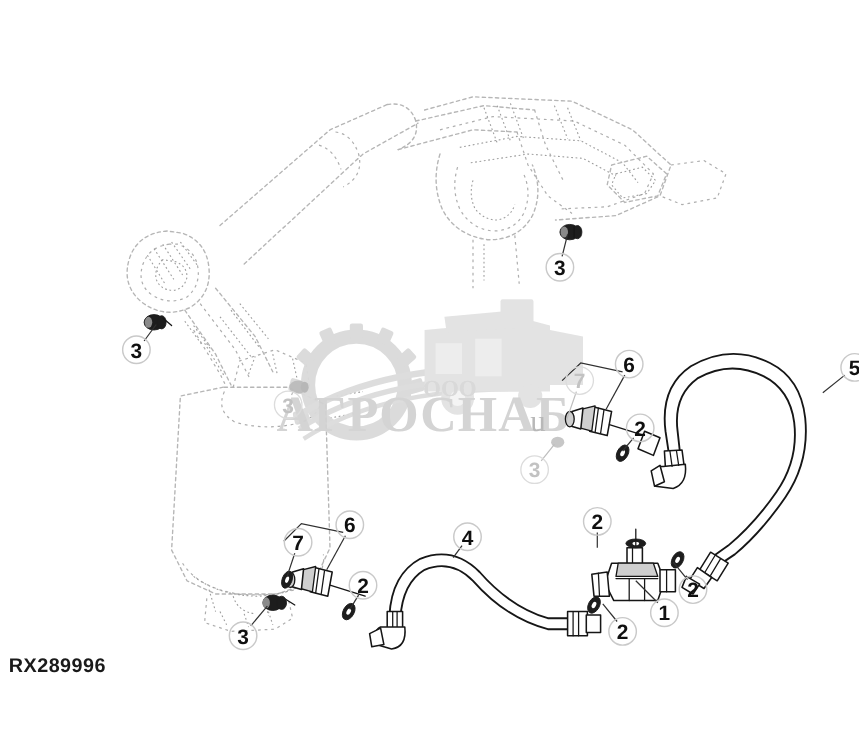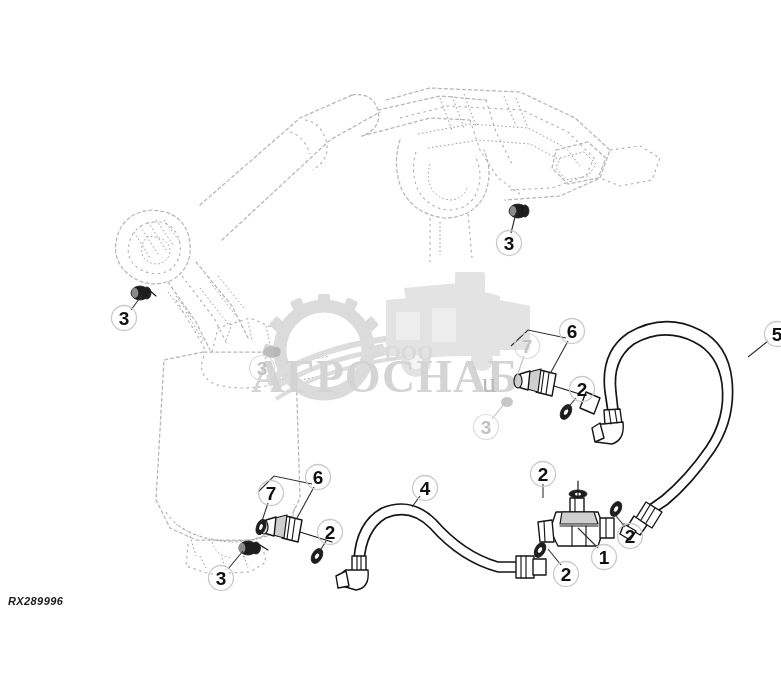--- a/index.html
+++ b/index.html
@@ -23,26 +23,25 @@
     left: 0;
     top: 0;
     width: 781px;
     height: 681px;
   }
   .part-number {
     position: absolute;
     left: 8px;
     top: 595px;
     font-family: "Liberation Sans", sans-serif;
-    font-size: 11px;
+    font-size: 18px;
     font-weight: bold;
     letter-spacing: 0.4px;
     color: #1a1a1a;
     white-space: nowrap;
-    font-style: italic;
   }
   
 </style>
 </head>
 <body>
 
 <div id="page">
 
   <svg id="diagram-svg" viewBox="0 0 781 681">
     <defs>

